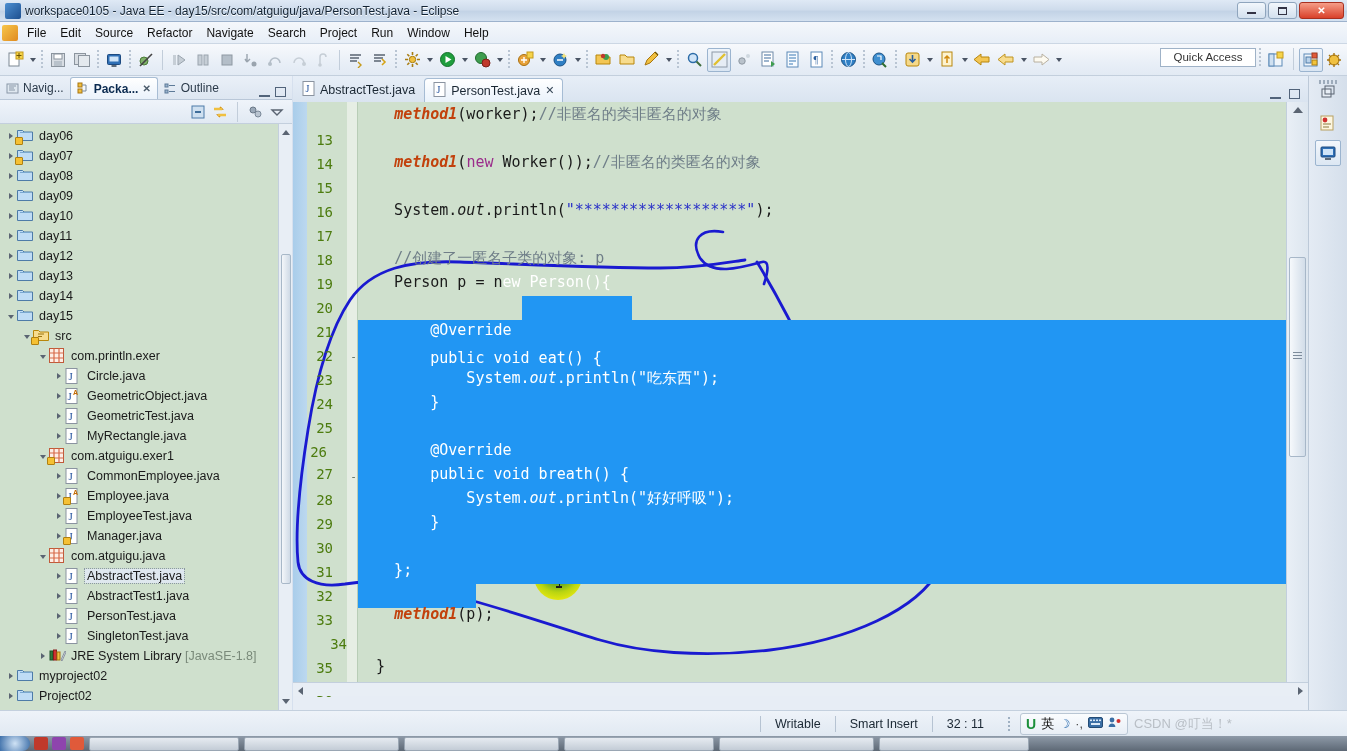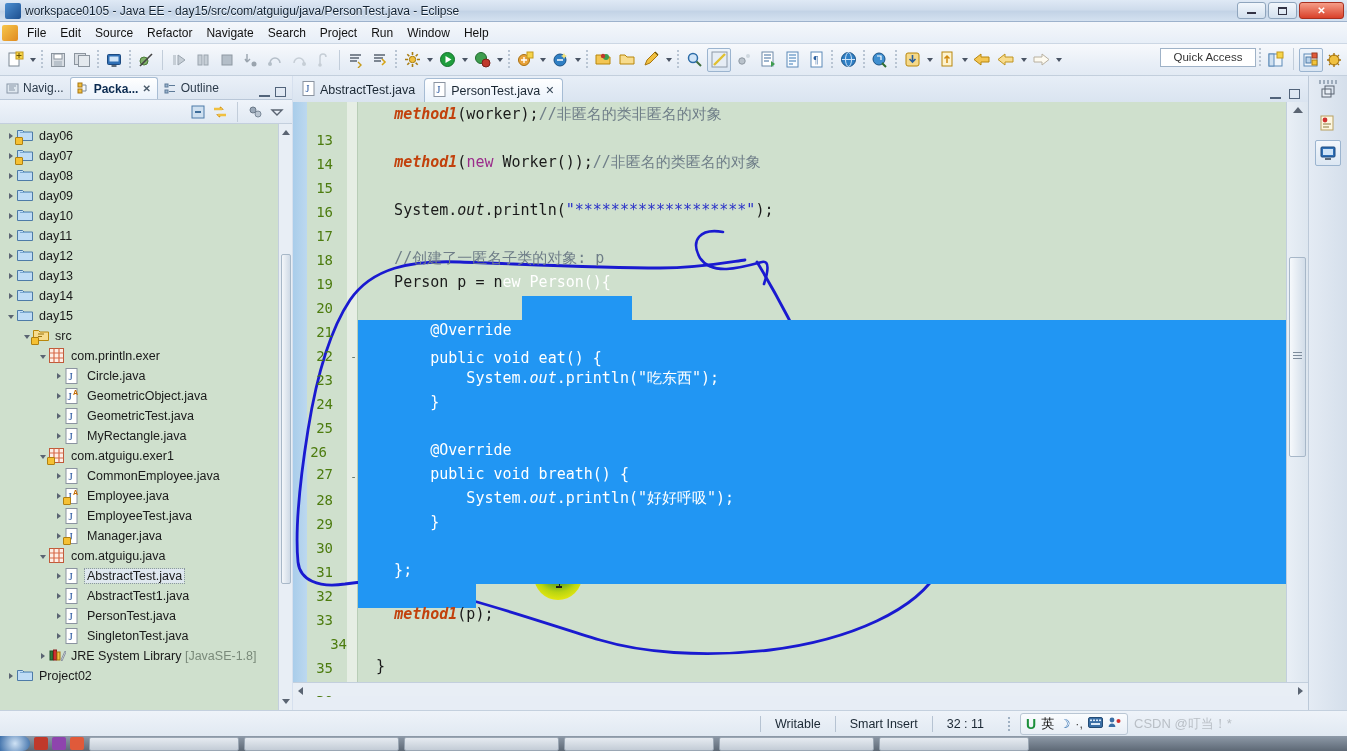--- a/index.html
+++ b/index.html
@@ -874,20 +874,29 @@
           <div class="tnode">
             <span style="display:inline-block;width:36px"></span>
             <span class="twist closed"></span>
             <span class="ticon"><svg width="17" height="14" viewBox="0 0 17 14">
                 <rect x="1" y="3" width="3" height="9" fill="#2f7a3d" stroke="#1c5026"></rect>
                 <rect x="4.5" y="2" width="3" height="10" fill="#d03030" stroke="#8a1c1c"></rect>
                 <rect x="8" y="4" width="3" height="8" fill="#f0c040" stroke="#a8750f"></rect>
                 <path d="M12 12l4-9 1 1-4 9z" fill="#dfe6ee" stroke="#8a93a0"></path>
               </svg></span>
             <span class="lbl">JRE System Library<span class="dim"> [JavaSE-1.8]</span></span>
+          </div>
+          <div class="tnode">
+            <span style="display:inline-block;width:4px"></span>
+            <span class="twist closed"></span>
+            <span class="ticon"><svg width="16" height="14" viewBox="0 0 16 14">
+                <path d="M0.5 12.5V2.5h5l1.5 1.5h8.5v8.5z" fill="#bfdcf5" stroke="#4d7ba8"></path>
+                <path d="M3 4.5h10" stroke="#7aa8d0"></path>
+              </svg></span>
+            <span class="lbl">myproject02</span>
           </div>
           <div class="tnode">
             <span style="display:inline-block;width:4px"></span>
             <span class="twist closed"></span>
             <span class="ticon"><svg width="16" height="14" viewBox="0 0 16 14">
                 <path d="M0.5 12.5V2.5h5l1.5 1.5h8.5v8.5z" fill="#bfdcf5" stroke="#4d7ba8"></path>
                 <path d="M3 4.5h10" stroke="#7aa8d0"></path>
               </svg></span>
             <span class="lbl">Project02</span>
           </div>

